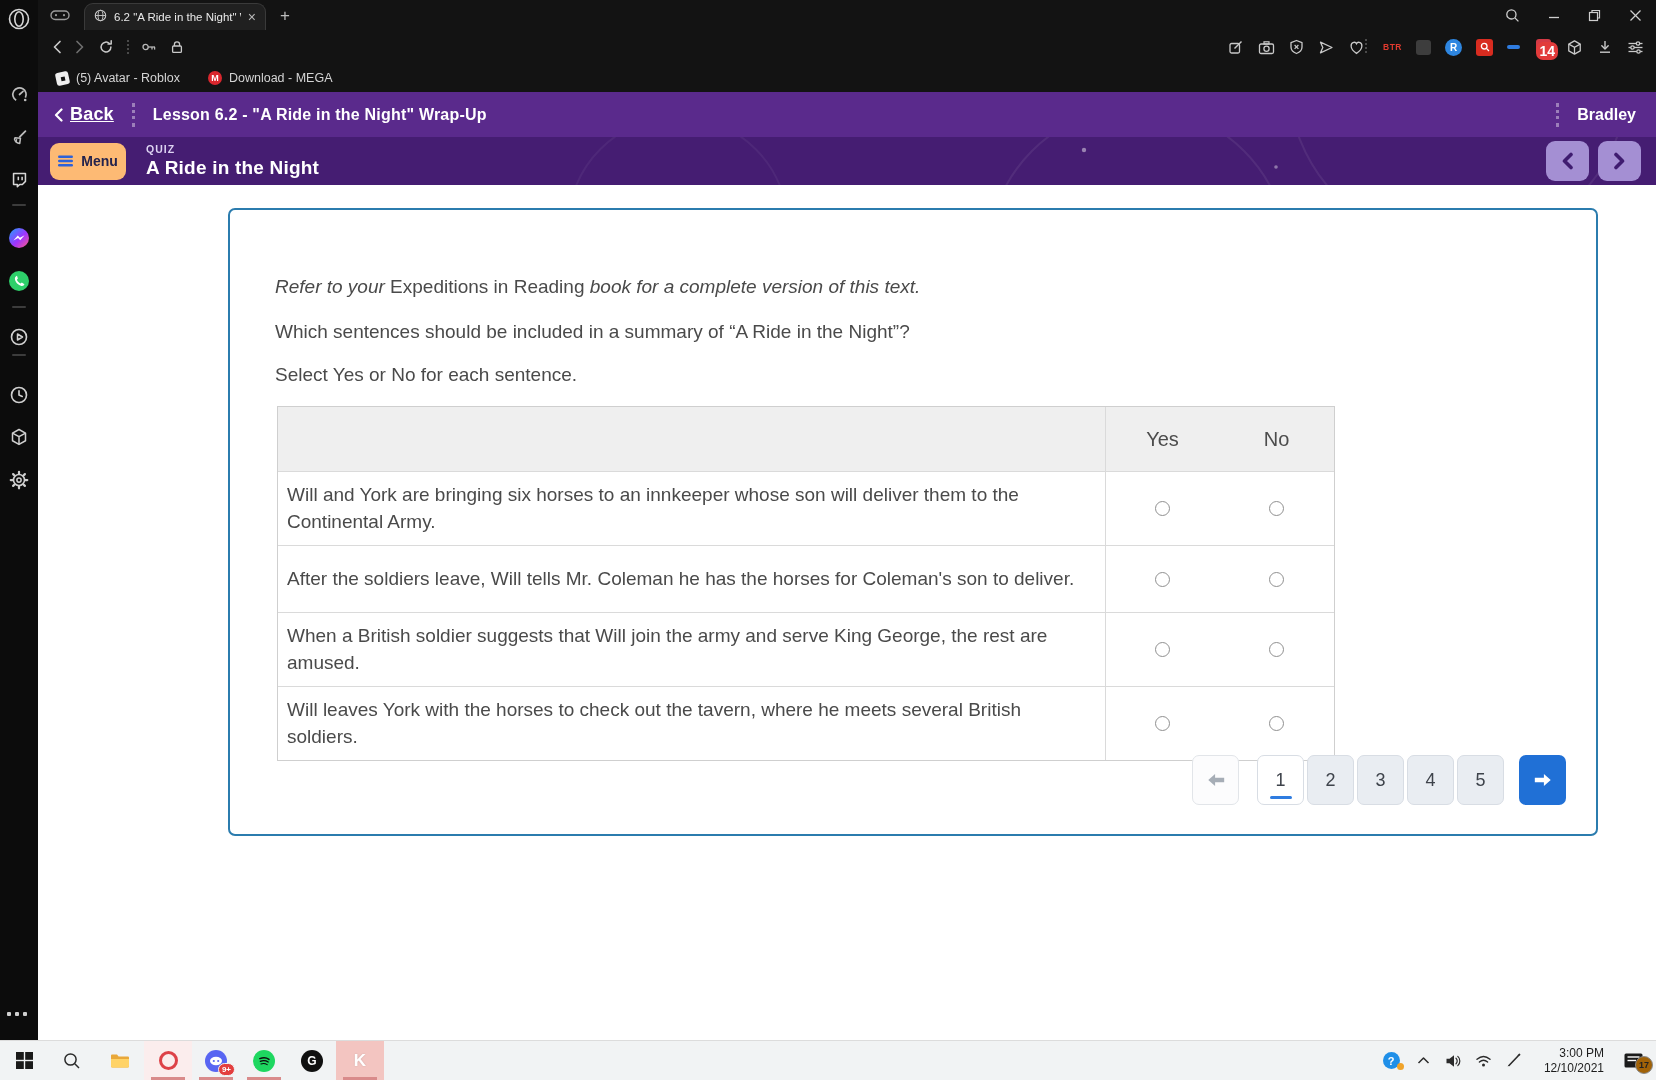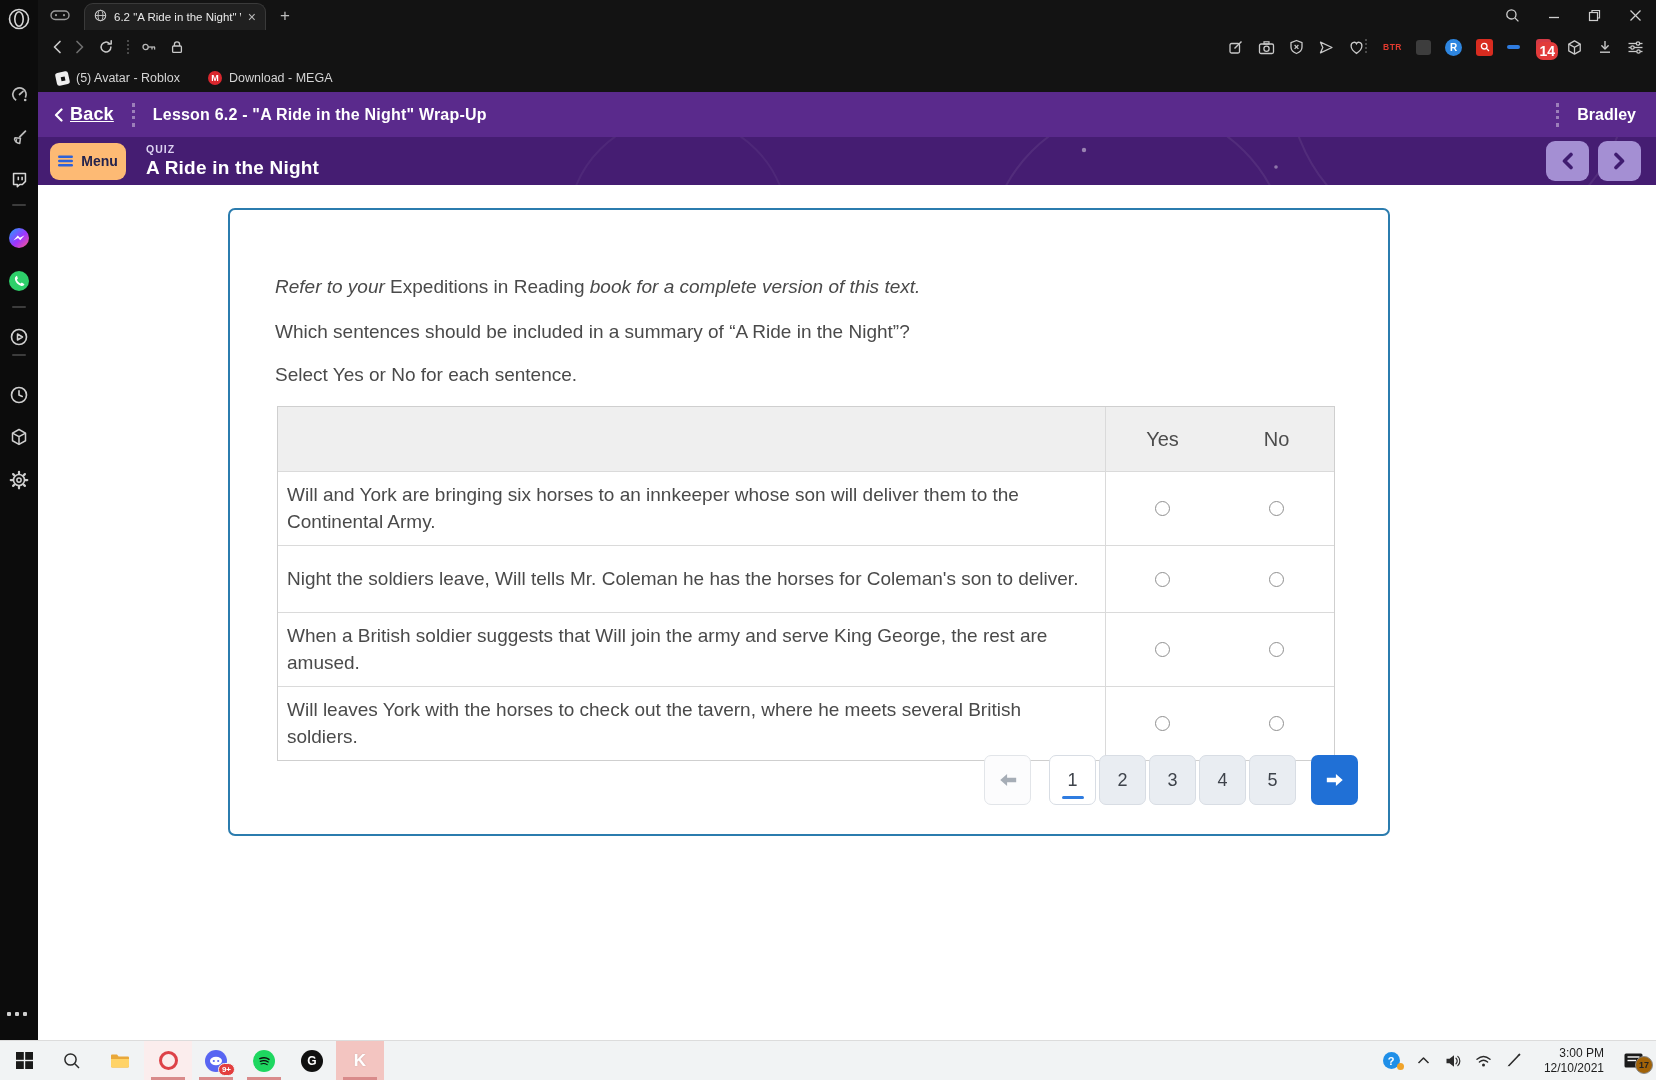--- a/index.html
+++ b/index.html
@@ -65,21 +65,21 @@
   .menu-txt{font-size:14px;font-weight:700;color:#23234d;}
   .quiz-head{margin-left:20px;color:#fff;}
   .kicker{font-size:10.5px;font-weight:700;letter-spacing:1px;color:#ddd3f2;}
   .qtitle{font-size:19px;font-weight:700;margin-top:2px;letter-spacing:.2px;}
   .quiz-nav{margin-left:auto;margin-right:15px;display:flex;gap:9px;}
   .qnav-btn{width:43px;height:40px;border-radius:9px;background:#a48fd3;display:flex;
             align-items:center;justify-content:center;}
   .deco{position:absolute;left:0;top:0;pointer-events:none;}
   
   .page{position:absolute;left:38px;top:185px;width:1618px;height:855px;background:#fff;}
-  .card{position:absolute;left:190px;top:23px;width:1162px;height:628px;box-sizing:border-box;
+  .card{position:absolute;left:190px;top:23px;width:1370px;height:628px;box-sizing:border-box;
         background:#fff;border:2px solid #2b7cae;border-radius:7px;}
   .card-pad{padding:64px 45px 0 45px;color:#4a4a4a;}
   .instr{font-size:19px;line-height:26px;margin:0 0 21px 0;}
   .it{font-style:italic;}
   .question{font-size:19px;margin:0 0 21px 0;}
   .directions{font-size:19px;margin:0 0 20px 0;}
   .qtable{width:1058px;margin-left:2px;border:1px solid #cfcfcf;box-sizing:border-box;}
   .trow{display:grid;grid-template-columns:828px 113px 115px;}
   .thead{background:#efefef;height:64px;}
   .thead .hcell{display:flex;align-items:center;justify-content:center;font-size:20px;color:#4c4c4c;}
@@ -466,21 +466,21 @@
           <div class="trow brow">
             <div class="stmt">Will and York are bringing six horses to an innkeeper whose son will deliver them to the Continental Army.</div>
             <div class="rcell">
                 <span class="radio"></span>
               </div>
             <div class="rcell">
                 <span class="radio"></span>
               </div>
           </div>
           <div class="trow brow">
-            <div class="stmt">Night the soldiers leave, Will tells Mr. Coleman he has the horses for Coleman's son to deliver.</div>
+            <div class="stmt">After the soldiers leave, Will tells Mr. Coleman he has the horses for Coleman's son to deliver.</div>
             <div class="rcell">
                 <span class="radio"></span>
               </div>
             <div class="rcell">
                 <span class="radio"></span>
               </div>
           </div>
           <div class="trow brow">
             <div class="stmt">When a British soldier suggests that Will join the army and serve King George, the rest are amused.</div>
             <div class="rcell">

